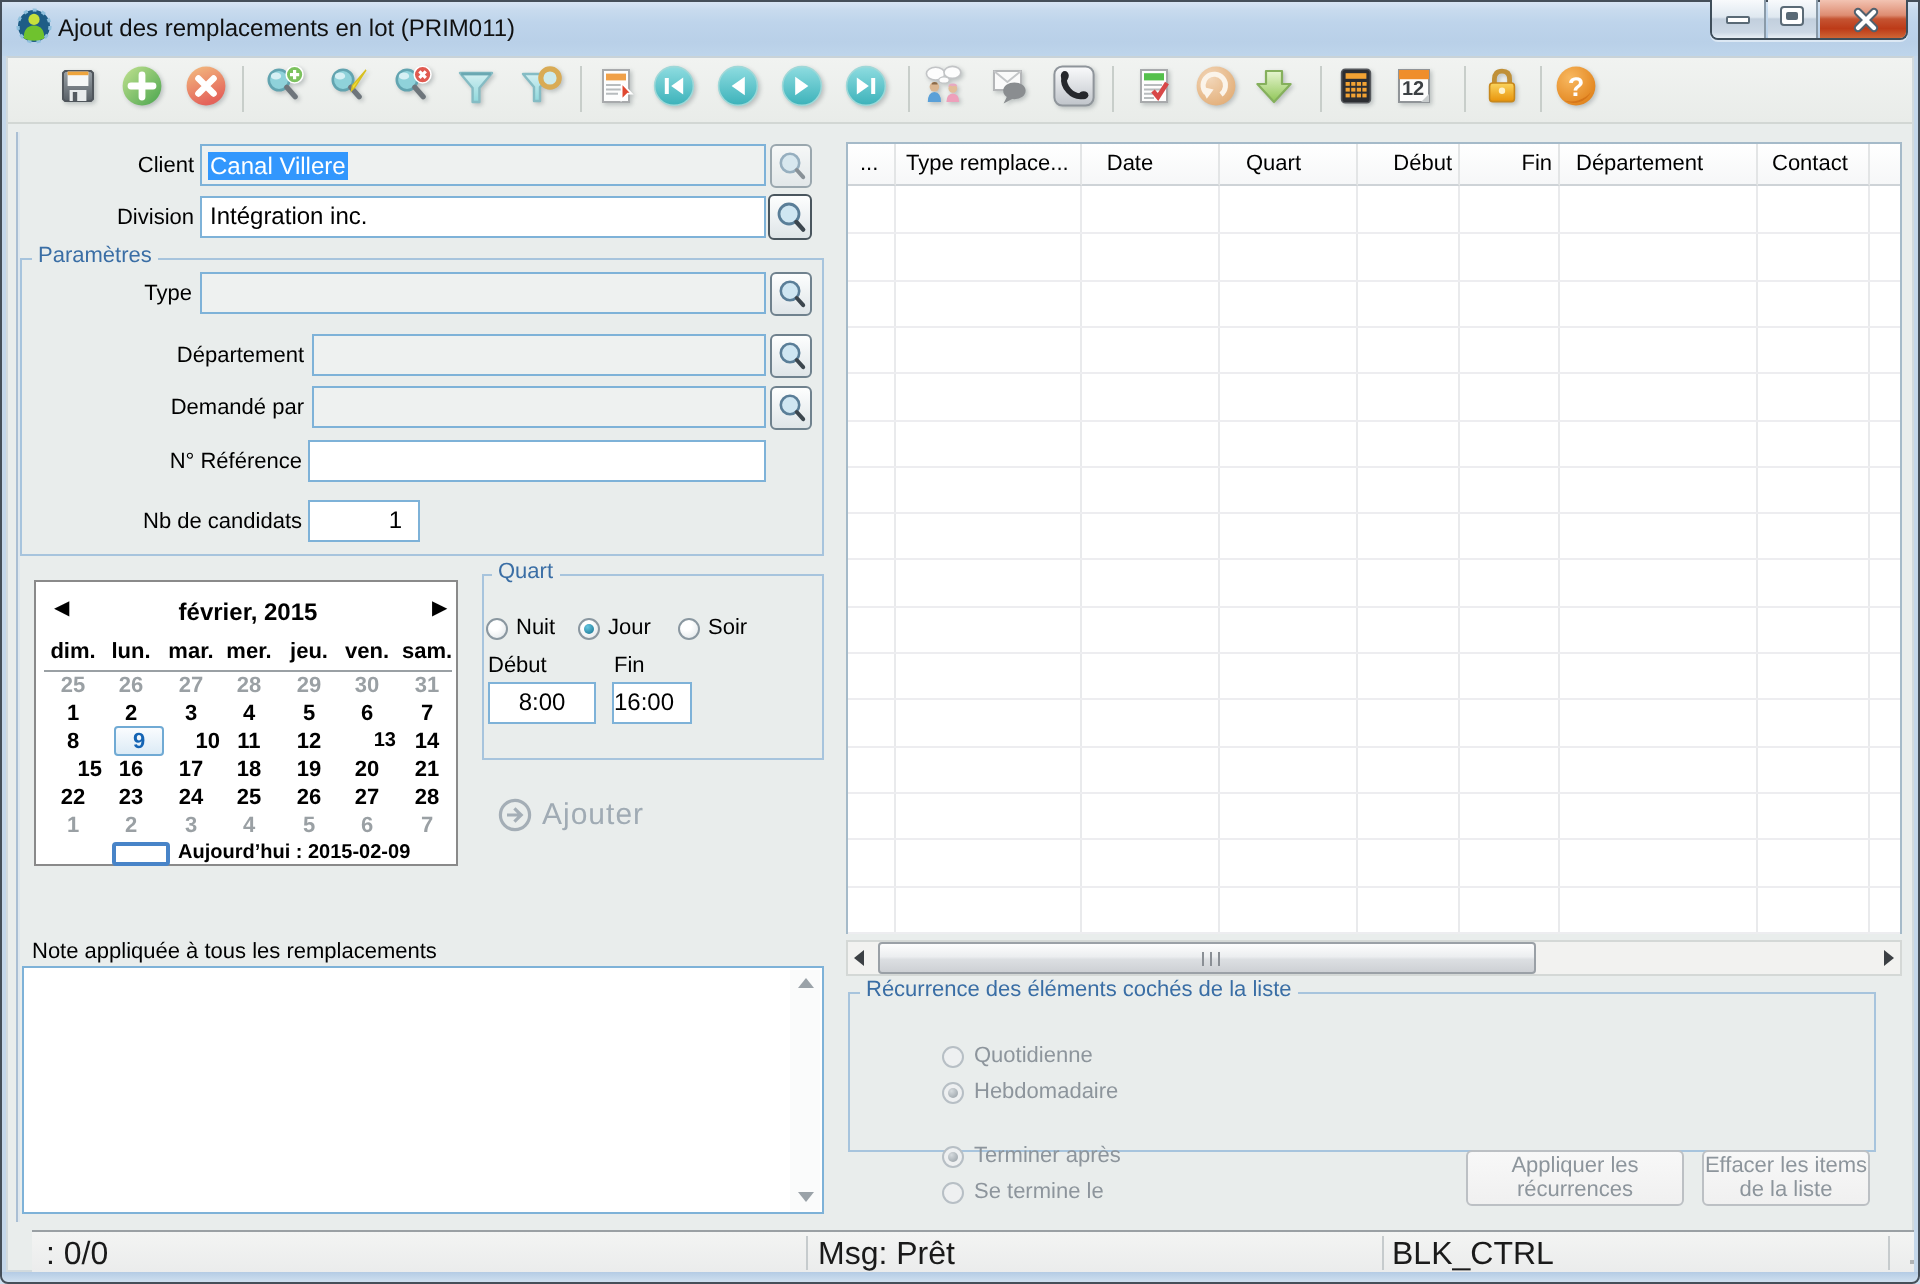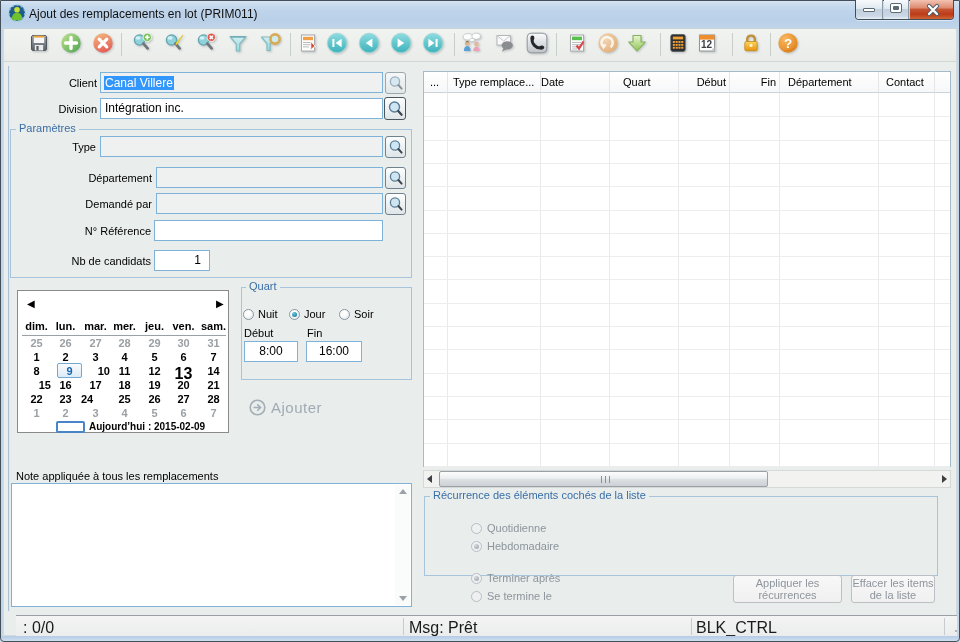--- a/index.html
+++ b/index.html
@@ -308,20 +308,21 @@
         <line x1="12.4" y1="12" x2="15.6" y2="15.6" stroke="#3c464e" stroke-width="2" stroke-linecap="round"></line>
       </svg></div>
 <div class="lblr" style="left:66px;top:225px;width:85px">N° Référence</div>
 <div class="fld white" style="left:154px;top:220px;width:229px;height:21px"></div>
 <div class="lblr" style="left:56px;top:255px;width:95px">Nb de candidats</div>
 <div class="fld white" style="left:154px;top:250px;width:56px;height:21px;text-align:right;padding-right:8px;line-height:19px;font-size:12px">1</div>
 
 <div class="abs" style="left:17px;top:290px;width:212px;height:143px;background:#fff;border:1px solid #8a8a8a">
   <div class="abs" style="left:9px;top:7px;font-size:10px">◀</div>
   <div class="abs" style="left:198px;top:7px;font-size:10px">▶</div>
+  <div class="abs" style="left:0;top:8px;width:212px;text-align:center;font-size:12px;font-weight:bold">février, 2015</div>
   <div class="abs" style="left:0;top:29px;width:212px;font-weight:bold;font-size:11px">
     <span class="abs" style="left:4px;width:29px;text-align:center">dim.</span>
         <span class="abs" style="left:33px;width:29px;text-align:center">lun.</span>
         <span class="abs" style="left:63px;width:29px;text-align:center">mar.</span>
         <span class="abs" style="left:92px;width:29px;text-align:center">mer.</span>
         <span class="abs" style="left:122px;width:29px;text-align:center">jeu.</span>
         <span class="abs" style="left:151px;width:29px;text-align:center">ven.</span>
         <span class="abs" style="left:181px;width:29px;text-align:center">sam.</span>
   </div>
   <div class="abs" style="left:4px;top:44px;width:204px;height:1px;background:#9aa0a4"></div>
@@ -338,32 +339,32 @@
     <span class="abs" style="left:63px;top:60px;width:29px;text-align:center;font-weight:bold;font-size:11px">3</span>
     <span class="abs" style="left:92px;top:60px;width:29px;text-align:center;font-weight:bold;font-size:11px">4</span>
     <span class="abs" style="left:122px;top:60px;width:29px;text-align:center;font-weight:bold;font-size:11px">5</span>
     <span class="abs" style="left:151px;top:60px;width:29px;text-align:center;font-weight:bold;font-size:11px">6</span>
     <span class="abs" style="left:181px;top:60px;width:29px;text-align:center;font-weight:bold;font-size:11px">7</span>
     <span class="abs" style="left:4px;top:74px;width:29px;text-align:center;font-weight:bold;font-size:11px">8</span>
     <span class="abs" style="left:39px;top:72px;width:25px;height:15px;text-align:center;font-weight:bold;font-size:11px;color:#1464b4;border:1px solid #70aad4;border-radius:2px;background:linear-gradient(180deg,#fafcfe,#dcebf6);line-height:14px">9</span>
     <span class="abs" style="left:63px;top:74px;width:29px;text-align:right;font-weight:bold;font-size:11px">10</span>
     <span class="abs" style="left:92px;top:74px;width:29px;text-align:center;font-weight:bold;font-size:11px">11</span>
     <span class="abs" style="left:122px;top:74px;width:29px;text-align:center;font-weight:bold;font-size:11px">12</span>
-    <span class="abs" style="left:151px;top:74px;width:29px;text-align:center;font-weight:bold;font-size:16px">13</span>
+    <span class="abs" style="left:151px;top:74px;width:29px;text-align:right;font-weight:bold;font-size:10px">13</span>
     <span class="abs" style="left:181px;top:74px;width:29px;text-align:center;font-weight:bold;font-size:11px">14</span>
     <span class="abs" style="left:4px;top:88px;width:29px;text-align:right;font-weight:bold;font-size:11px">15</span>
     <span class="abs" style="left:33px;top:88px;width:29px;text-align:center;font-weight:bold;font-size:11px">16</span>
     <span class="abs" style="left:63px;top:88px;width:29px;text-align:center;font-weight:bold;font-size:11px">17</span>
     <span class="abs" style="left:92px;top:88px;width:29px;text-align:center;font-weight:bold;font-size:11px">18</span>
     <span class="abs" style="left:122px;top:88px;width:29px;text-align:center;font-weight:bold;font-size:11px">19</span>
     <span class="abs" style="left:151px;top:88px;width:29px;text-align:center;font-weight:bold;font-size:11px">20</span>
     <span class="abs" style="left:181px;top:88px;width:29px;text-align:center;font-weight:bold;font-size:11px">21</span>
     <span class="abs" style="left:4px;top:102px;width:29px;text-align:center;font-weight:bold;font-size:11px">22</span>
     <span class="abs" style="left:33px;top:102px;width:29px;text-align:center;font-weight:bold;font-size:11px">23</span>
-    <span class="abs" style="left:63px;top:102px;width:29px;text-align:left;font-weight:bold;font-size:11px">24</span>
+    <span class="abs" style="left:63px;top:102px;width:29px;text-align:center;font-weight:bold;font-size:11px">24</span>
     <span class="abs" style="left:92px;top:102px;width:29px;text-align:center;font-weight:bold;font-size:11px">25</span>
     <span class="abs" style="left:122px;top:102px;width:29px;text-align:center;font-weight:bold;font-size:11px">26</span>
     <span class="abs" style="left:151px;top:102px;width:29px;text-align:center;font-weight:bold;font-size:11px">27</span>
     <span class="abs" style="left:181px;top:102px;width:29px;text-align:center;font-weight:bold;font-size:11px">28</span>
     <span class="abs" style="left:4px;top:116px;width:29px;text-align:center;font-weight:bold;font-size:11px;color:#9aa0a4">1</span>
     <span class="abs" style="left:33px;top:116px;width:29px;text-align:center;font-weight:bold;font-size:11px;color:#9aa0a4">2</span>
     <span class="abs" style="left:63px;top:116px;width:29px;text-align:center;font-weight:bold;font-size:11px;color:#9aa0a4">3</span>
     <span class="abs" style="left:92px;top:116px;width:29px;text-align:center;font-weight:bold;font-size:11px;color:#9aa0a4">4</span>
     <span class="abs" style="left:122px;top:116px;width:29px;text-align:center;font-weight:bold;font-size:11px;color:#9aa0a4">5</span>
     <span class="abs" style="left:151px;top:116px;width:29px;text-align:center;font-weight:bold;font-size:11px;color:#9aa0a4">6</span>
@@ -379,21 +380,21 @@
     </div>
 <div class="rad" style="left:243px;top:309px"></div>
     <div class="lbl" style="left:258px;top:308px">Nuit</div>
 <div class="rad sel" style="left:289px;top:309px"></div>
     <div class="lbl" style="left:304px;top:308px">Jour</div>
 <div class="rad" style="left:339px;top:309px"></div>
     <div class="lbl" style="left:354px;top:308px">Soir</div>
 <div class="lbl" style="left:244px;top:327px">Début</div>
 <div class="lbl" style="left:307px;top:327px">Fin</div>
 <div class="fld white" style="left:244px;top:341px;width:54px;height:21px;text-align:center;line-height:19px;font-size:12px">8:00</div>
-<div class="fld white" style="left:306px;top:341px;width:56px;height:21px;text-align:center;line-height:19px;font-size:12px">16:00</div>
+<div class="fld white" style="left:306px;top:341px;width:40px;height:21px;text-align:left;line-height:19px;font-size:12px">16:00</div>
 
 <svg class="abs" style="left:249px;top:399px" width="17" height="17" viewBox="0 0 17 17">
       <circle cx="8.5" cy="8.5" r="7.3" fill="none" stroke="#a4aeb6" stroke-width="1.6"></circle>
       <path d="M4.5 8.5 H11 M8.2 5.2 L11.6 8.5 L8.2 11.8" fill="none" stroke="#a4aeb6" stroke-width="1.6"></path>
     </svg>
 <div class="abs" style="left:271px;top:399px;font-size:15px;color:#a0abb4;letter-spacing:0.5px">Ajouter</div>
 
 <div class="lbl" style="left:16px;top:470px">Note appliquée à tous les remplacements</div>
 <div class="abs" style="left:11px;top:483px;width:401px;height:124px;background:#fff;border:1px solid #7eb2d8">
   <div class="abs" style="right:1px;top:1px;width:15px;height:120px;background:#fafbfb"></div>
@@ -407,21 +408,21 @@
   <div class="gh" style="left:24px;width:93px"></div>
   <div class="gh" style="left:117px;width:69px"></div>
   <div class="gh" style="left:186px;width:69px"></div>
   <div class="gh" style="left:255px;width:51px"></div>
   <div class="gh" style="left:306px;width:50px"></div>
   <div class="gh" style="left:356px;width:99px"></div>
   <div class="gh" style="left:455px;width:56px"></div>
   <div class="gh" style="left:511px;width:15px;border-right:none"></div>
   <div class="ghx" style="left:6px">...</div>
   <div class="ghx" style="left:29px">Type remplace...</div>
-  <div class="ghx" style="left:117px;width:48px;text-align:left">Date</div>
+  <div class="ghx" style="left:117px;width:48px;text-align:center">Date</div>
   <div class="ghx" style="left:199px">Quart</div>
   <div class="ghx" style="left:255px;width:47px;text-align:right">Début</div>
   <div class="ghx" style="left:306px;width:46px;text-align:right">Fin</div>
   <div class="ghx" style="left:364px">Département</div>
   <div class="ghx" style="left:462px">Contact</div>
   <div class="gv" style="left:23px;height:373px"></div>
   <div class="gv" style="left:116px;height:373px"></div>
   <div class="gv" style="left:185px;height:373px"></div>
   <div class="gv" style="left:254px;height:373px"></div>
   <div class="gv" style="left:305px;height:373px"></div>

